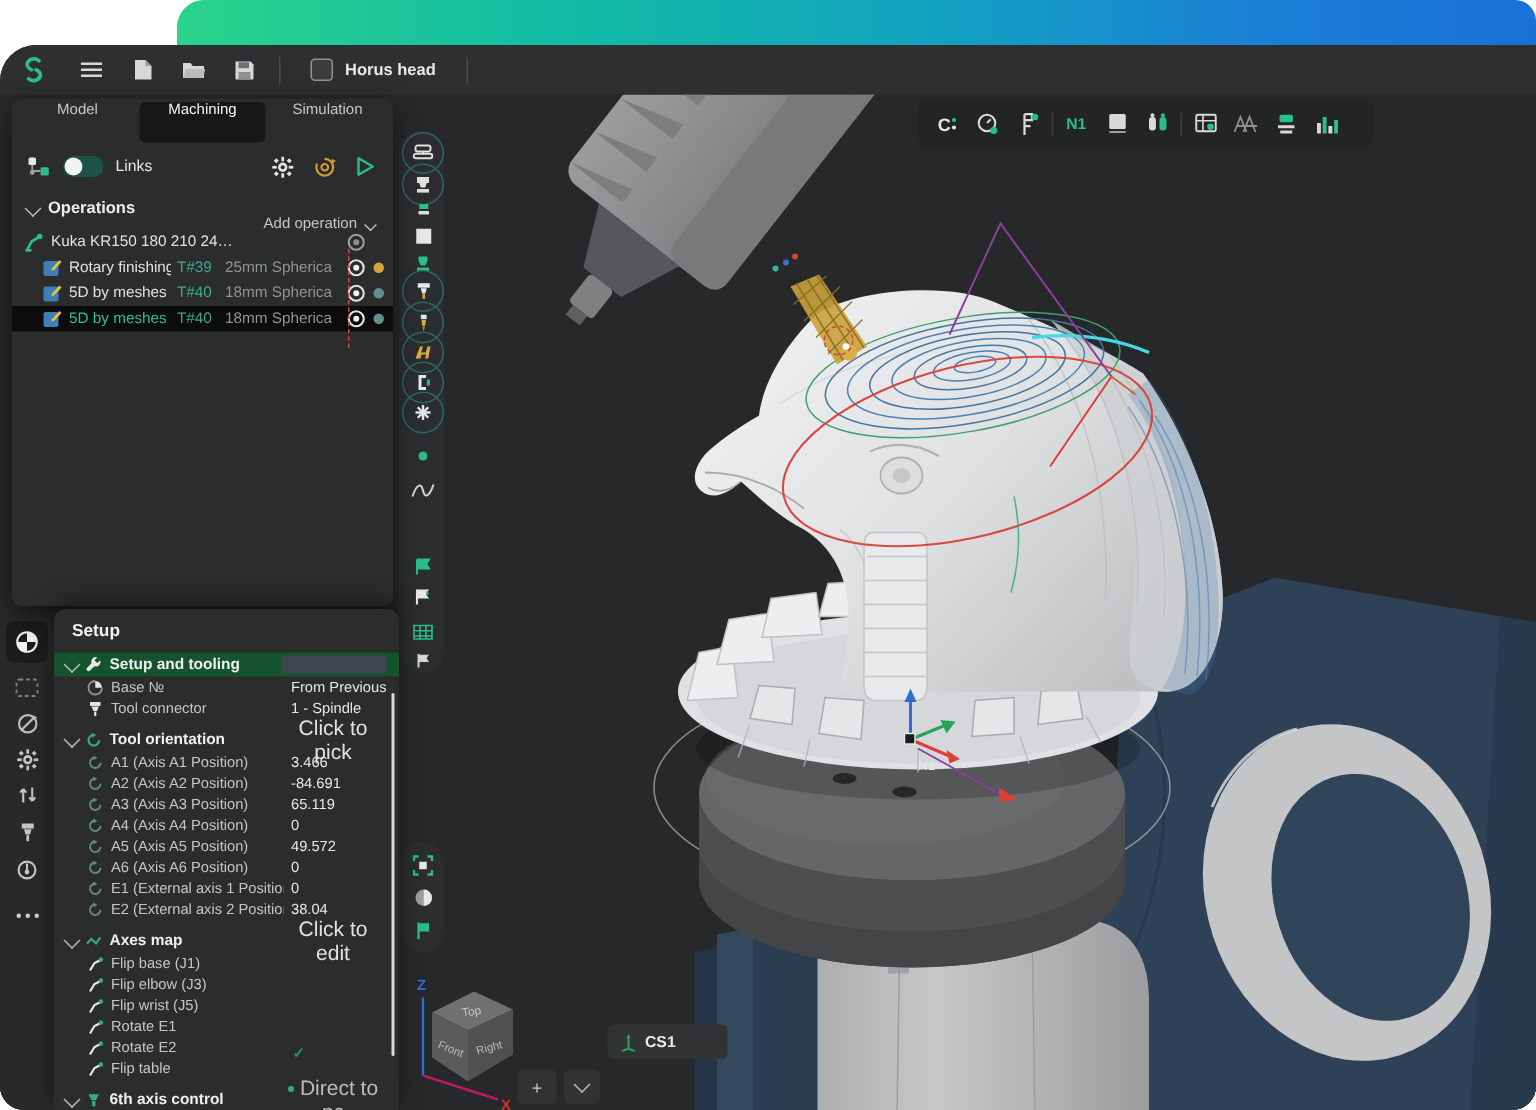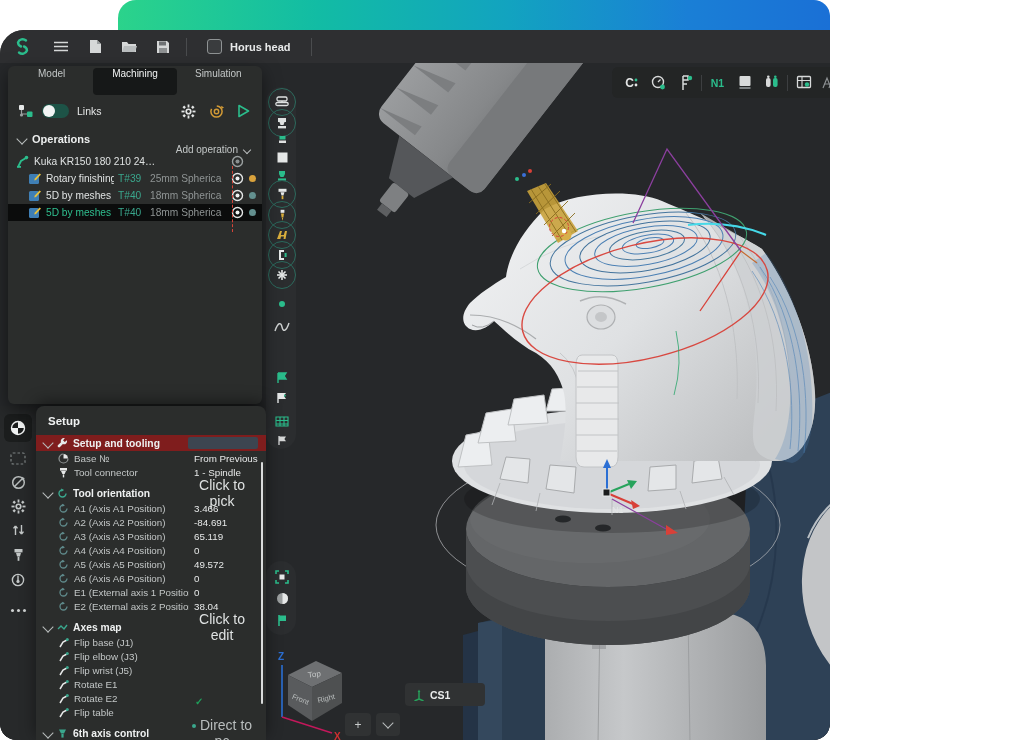--- a/index.html
+++ b/index.html
@@ -1,17 +1,17 @@
 <!DOCTYPE html>
 <html><head>
 <meta charset="utf-8">
 <style>
   html,body{margin:0;padding:0;background:#fff;}
-  .stage{position:relative;width:830px;height:740px;background:#ffffff;overflow:hidden;
-         font-family:"Liberation Sans", sans-serif;border-radius:16px; -webkit-font-smoothing:antialiased;}
+  .stage{position:relative;width:1024px;height:740px;background:#ffffff;overflow:hidden;
+         font-family:"Liberation Sans", sans-serif; -webkit-font-smoothing:antialiased;}
   
   .grad{position:absolute;left:118px;right:0;top:0;height:36px;
         background:linear-gradient(90deg,#2bd38b 0%,#12bca4 28%,#12a3c0 55%,#1a7fd6 80%,#1a70d6 100%);
         border-radius:18px 14px 0 0;}
   
   .app{position:absolute;left:0;right:0;top:30px;bottom:0;background:#2e2f31;
        border-radius:24px 0 16px 16px;overflow:hidden;}
   
   .titlebar{position:absolute;left:0;right:0;top:0;height:33px;background:#2e2f31;
             display:flex;align-items:center;gap:0;color:#d9dbdb;}
@@ -52,21 +52,21 @@
   .op-dot{width:7px;height:7px;border-radius:50%;flex:none;margin-right:2px;background:transparent;}
   .redline{position:absolute;left:224px;top:13px;height:66px;border-left:1px dashed #d54438;}
   
   .setup-panel{position:absolute;left:36px;top:376px;width:230px;bottom:0;background:#2b2d2c;
                border-radius:8px 8px 0 0;box-shadow:0 -4px 16px rgba(0,0,0,.45);z-index:30;
                color:#dfe2e2;overflow:hidden;}
   .sp-title{padding:9px 12px 5px;font-size:11.5px;font-weight:bold;color:#f0f2f2;}
   .sp-head{display:flex;align-items:center;height:16px;padding:0 8px 0 8px;gap:5px;margin-top:3px;cursor:pointer;}
   .sp-head .lbl{font-size:10.3px;font-weight:bold;color:#eef0f0;flex:1;white-space:nowrap;}
   .sp-head .val{font-size:14px;color:#dfe2e2;width:72px;text-align:center;}
-  .sp-head.hl{background:#7f1d1d;}
+  .sp-head.hl{background:#14532d;}
   .val-hl{width:70px;height:12px;background:#3c4550;border-radius:2px;}
   .sp-row{display:flex;align-items:center;height:14px;padding-left:22px;gap:5px;}
   .sp-label{font-size:9.8px;color:#c3c7c7;flex:1;white-space:nowrap;overflow:hidden;}
   .sp-value{font-size:9.8px;color:#e6e8e8;width:72px;flex:none;cursor:pointer;}
   .sp-ric{width:11px;height:11px;flex:none;display:flex;align-items:center;justify-content:center;}
   .cb{width:11px;height:11px;border-radius:2px;background:#dfe5e9;position:relative;cursor:pointer;}
   .cb.checked{background:#f4f6f7;}
   .cb.checked::after{content:"✓";position:absolute;left:1px;top:-2px;font-size:10px;font-weight:bold;color:#1f9e5a;}
   .bullet{display:inline-block;width:4px;height:4px;border-radius:50%;background:#3aa78d;margin-right:4px;vertical-align:middle;}
   .sp-scroll{position:absolute;right:3px;top:56px;bottom:36px;width:2px;background:#d9dbdb;border-radius:1px;}

